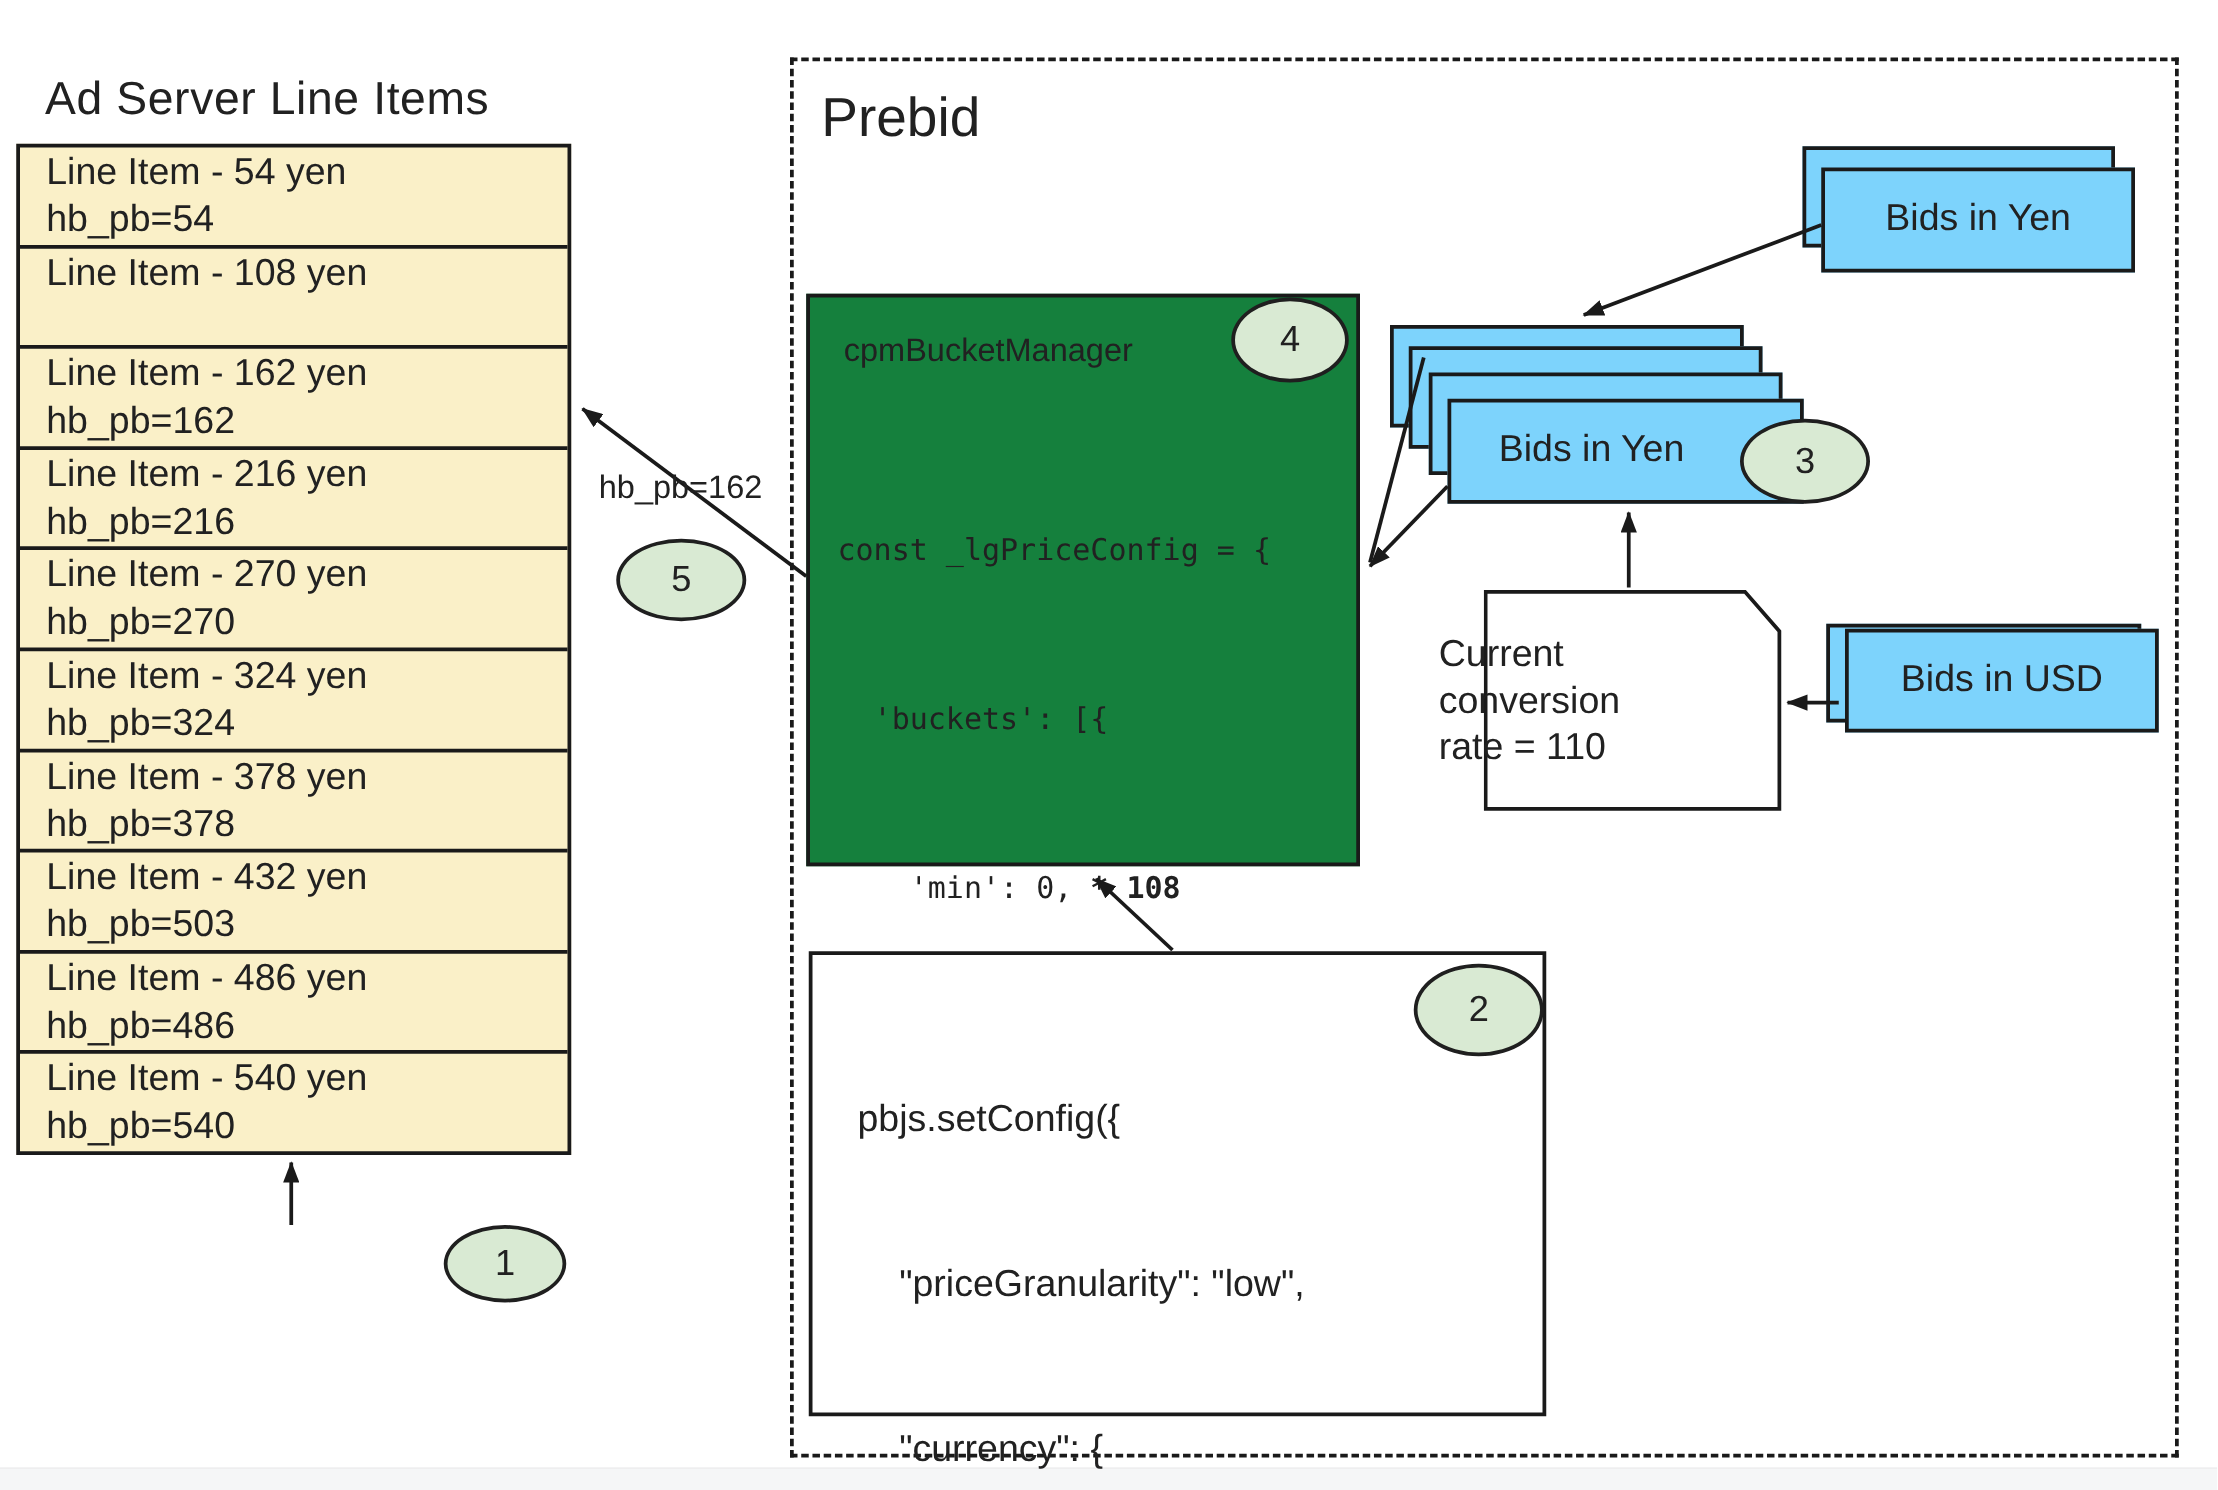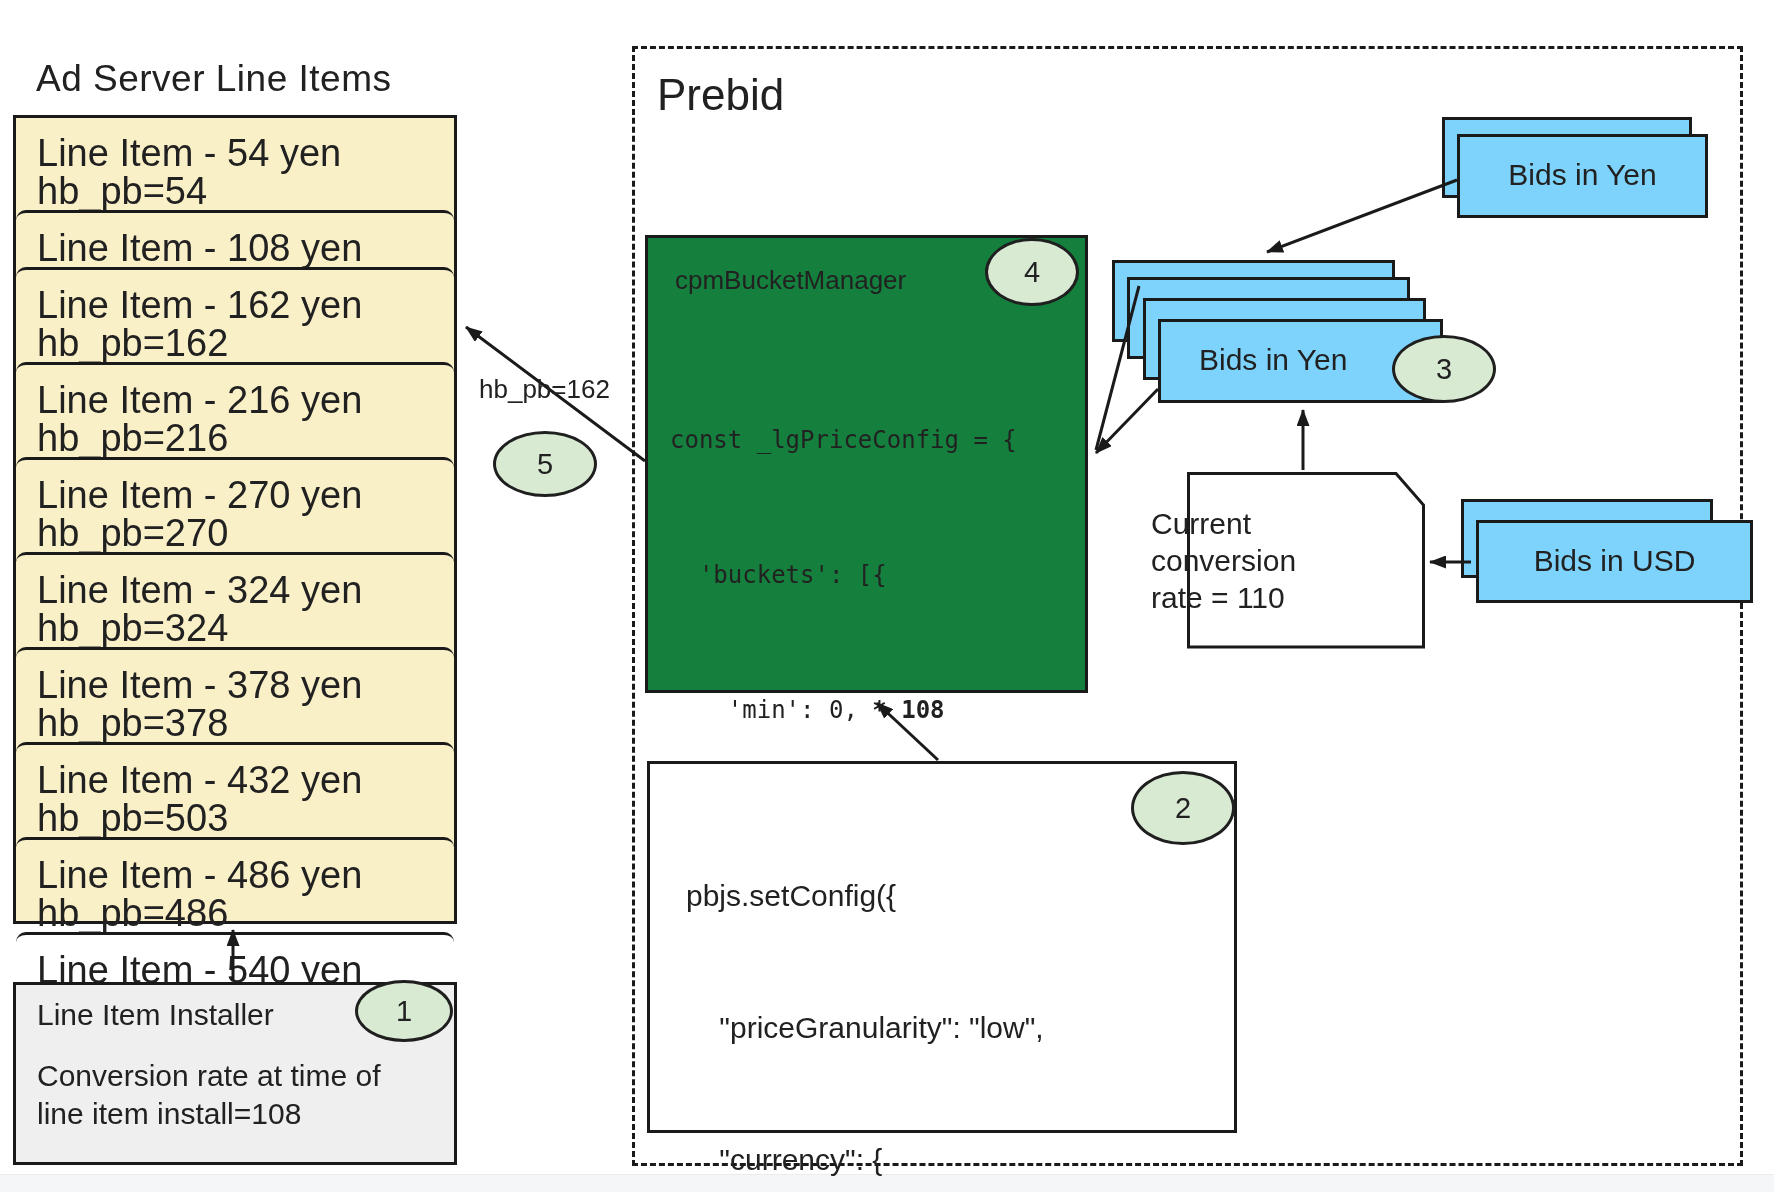--- a/index.html
+++ b/index.html
@@ -4,22 +4,22 @@
 <style>
   html,body{margin:0;padding:0;background:#ffffff;}
   .canvas{position:relative;width:1774px;height:1192px;background:#ffffff;overflow:hidden;
           font-family:"Liberation Sans", sans-serif;color:#212121;}
 
   
   .ad-title{position:absolute;left:36px;top:58px;font-size:37px;letter-spacing:.5px;}
   .li-table{position:absolute;left:13px;top:115px;width:444px;height:809px;
             background:#FAF0C8;border:3px solid #1a1a1a;box-sizing:border-box;
             display:flex;flex-direction:column;z-index:2;}
-  .li-row{flex:1;border-top:3px solid #1a1a1a;padding:16px 0 0 21px;
-          font-size:38px;line-height:38px;box-sizing:border-box;border-radius:10px;}
+  .li-row{flex:1;border-top:3px solid #1a1a1a;padding:1px 0 0 21px;
+          font-size:30px;line-height:38px;box-sizing:border-box;}
   .li-row:first-child{border-top:none;}
 
   
   .installer{position:absolute;left:13px;top:982px;width:444px;height:183px;
              background:#EFEFEF;border:3px solid #1a1a1a;box-sizing:border-box;
              padding:13px 0 0 21px;font-size:30px;z-index:2;}
   .inst-note{margin-top:25px;line-height:38px;}
 
   
   .prebid-box{position:absolute;left:632px;top:46px;width:1111px;height:1120px;
@@ -47,21 +47,21 @@
 
   .yen-top-back {left:1442px;top:117px;width:250px;height:81px;z-index:2;}
   .yen-top-front{left:1457px;top:134px;width:251px;height:84px;z-index:3;}
 
   .stack1{left:1112px;top:260px;width:283px;height:82px;z-index:2;}
   .stack2{left:1127px;top:277px;width:283px;height:82px;z-index:3;}
   .stack3{left:1143px;top:298px;width:283px;height:82px;z-index:4;}
   .stack4{left:1158px;top:319px;width:285px;height:84px;z-index:5;}
 
   .usd-back {left:1461px;top:499px;width:252px;height:79px;z-index:2;}
-  .usd-front{left:1476px;top:520px;width:277px;height:83px;z-index:3;}
+  .usd-front{left:1476px;top:503px;width:251px;height:83px;z-index:3;}
 
   
   .conv-wrap{position:absolute;left:1187px;top:472px;width:240px;height:178px;z-index:4;}
   .conv-text{position:absolute;left:1151px;top:505px;font-size:30px;line-height:37px;z-index:5;}
 
   
   .badge{position:absolute;background:#D9EAD3;border:3px solid #1f1f1f;border-radius:50%;
          display:flex;align-items:center;justify-content:center;font-size:29px;
          box-sizing:border-box;z-index:10;}
   .badge1{left:355px;top:980px;width:98px;height:62px;}
@@ -120,27 +120,20 @@
     <div class="li-row">
       <div>Line Item - 486 yen</div>
       <div>hb_pb=486</div>
     </div>
     <div class="li-row">
       <div>Line Item - 540 yen</div>
       <div>hb_pb=540</div>
     </div>
   </div>
 
-  <div class="installer">
-    <div>Line Item Installer</div>
-    <div class="inst-note">
-      <div>Conversion rate at time of</div>
-      <div>line item install=108</div>
-    </div>
-  </div>
   <div class="badge badge1">1</div>
 
   <div class="prebid-box"></div>
   <div class="prebid-title">Prebid</div>
 
   <div class="bucket-box">
     <div class="bucket-title">cpmBucketManager</div>
     <div class="bucket-code">
       <div><span>const _lgPriceConfig = {</span><b></b></div>
       <div><span>  'buckets': [{</span><b></b></div>

